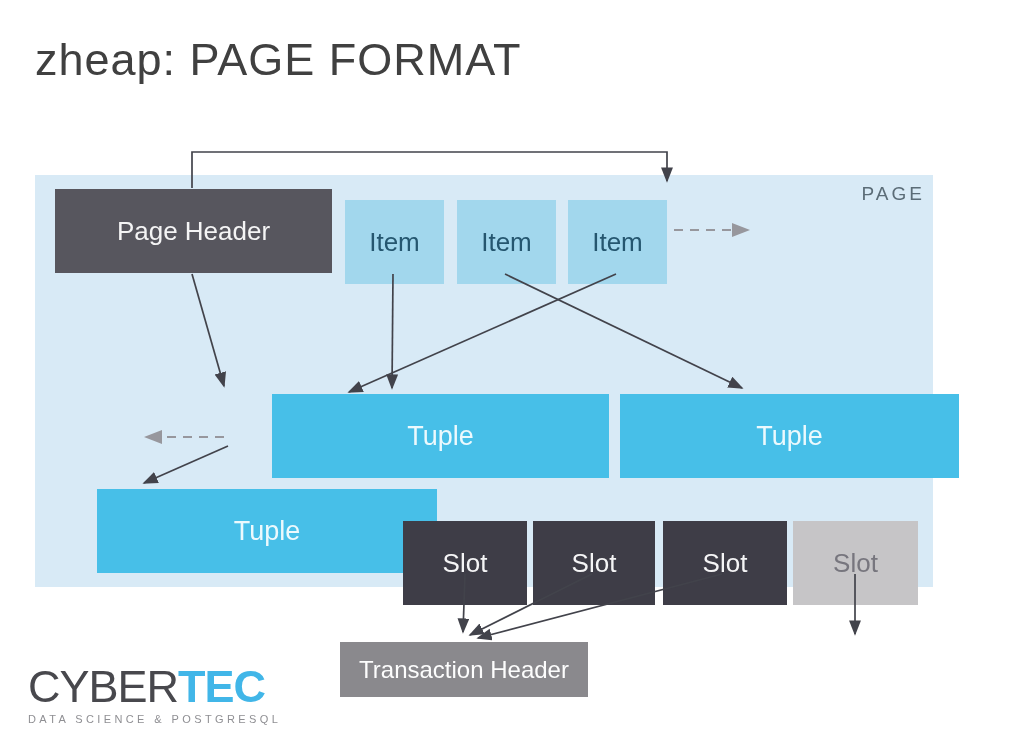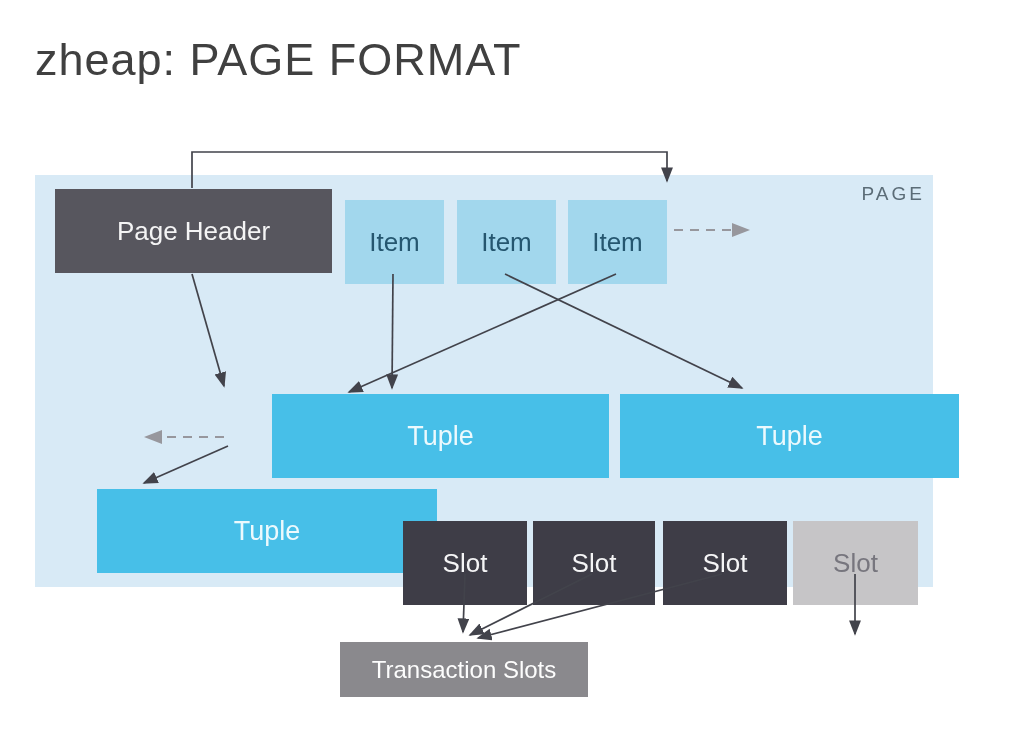--- a/index.html
+++ b/index.html
@@ -164,21 +164,21 @@
     <span>Slot</span>
   </div>
   <div class="box slot-box slot-3">
     <span>Slot</span>
   </div>
   <div class="box slot-box slot-4">
     <span>Slot</span>
   </div>
 
   <div class="box gray-label-box transaction-slots-box">
-    <span>Transaction Slots</span>
+    <span>Transaction Header</span>
   </div>
 
   <svg class="arrows-overlay" width="1024" height="741" viewBox="0 0 1024 741" xmlns="http://www.w3.org/2000/svg">
     <defs>
       <marker id="ah-dark" markerWidth="10" markerHeight="8" refX="8" refY="3.5" orient="auto">
         <path d="M0,0 L9,3.5 L0,7 z" fill="#42434b"></path>
       </marker>
       <marker id="ah-gray" markerWidth="10" markerHeight="8" refX="8" refY="3.5" orient="auto">
         <path d="M0,0 L9,3.5 L0,7 z" fill="#97979d"></path>
       </marker>
@@ -194,14 +194,20 @@
 
     <line x1="465" y1="574" x2="463" y2="632" stroke="#42434b" stroke-width="1.7" marker-end="url(#ah-dark)"></line>
     <line x1="592" y1="574" x2="470" y2="635" stroke="#42434b" stroke-width="1.7" marker-end="url(#ah-dark)"></line>
     <line x1="722" y1="574" x2="478" y2="638" stroke="#42434b" stroke-width="1.7" marker-end="url(#ah-dark)"></line>
     <line x1="855" y1="574" x2="855" y2="634" stroke="#42434b" stroke-width="1.7" marker-end="url(#ah-dark)"></line>
 
     <line x1="674" y1="230" x2="748" y2="230" stroke="#97979d" stroke-width="2" stroke-dasharray="9 7" marker-end="url(#ah-gray)"></line>
     <line x1="224" y1="437" x2="146" y2="437" stroke="#97979d" stroke-width="2" stroke-dasharray="9 7" marker-end="url(#ah-gray)"></line>
   </svg>
 
+  <div class="logo">
+    <div class="logo-word">
+      <span class="logo-primary">CYBER</span><span class="logo-accent">TEC</span>
+    </div>
+    <div class="logo-tagline">DATA SCIENCE &amp; POSTGRESQL</div>
+  </div>
 
 </div>
 
 </body></html>

